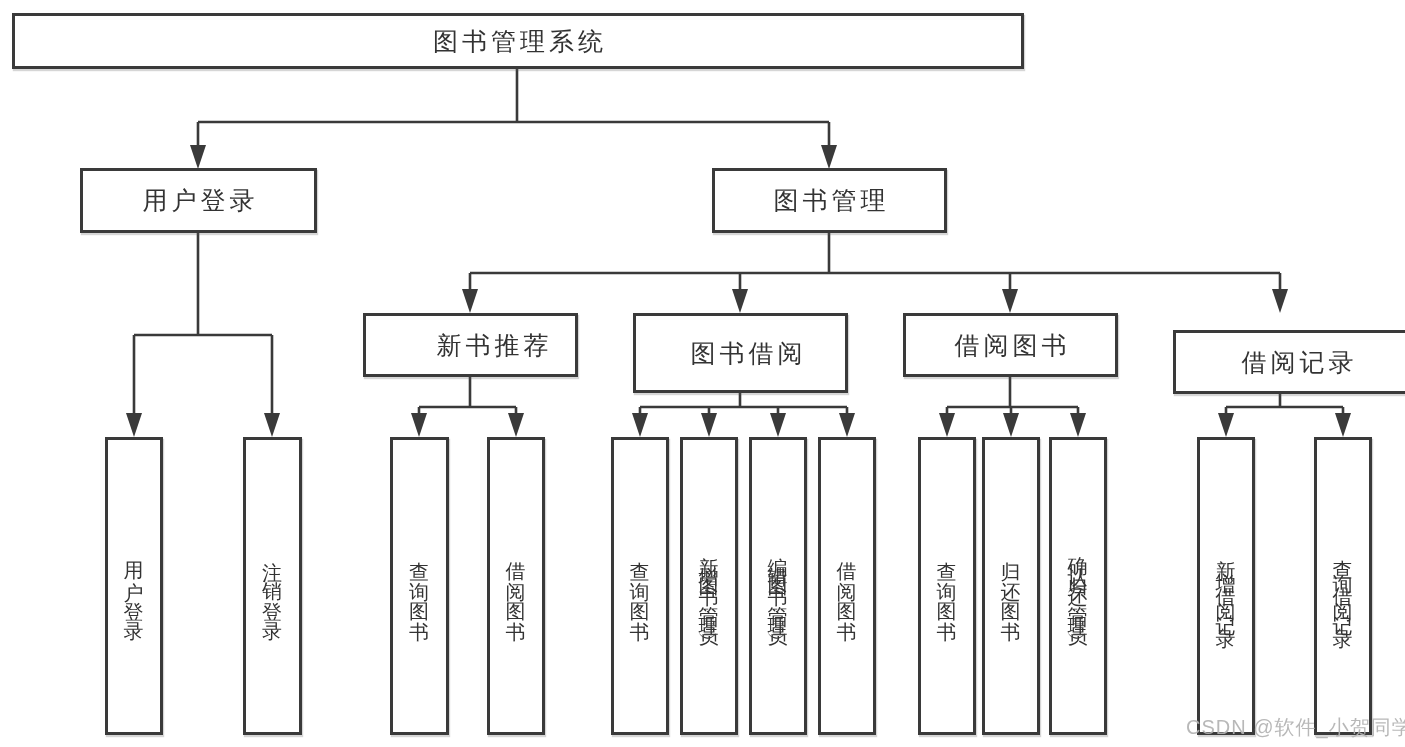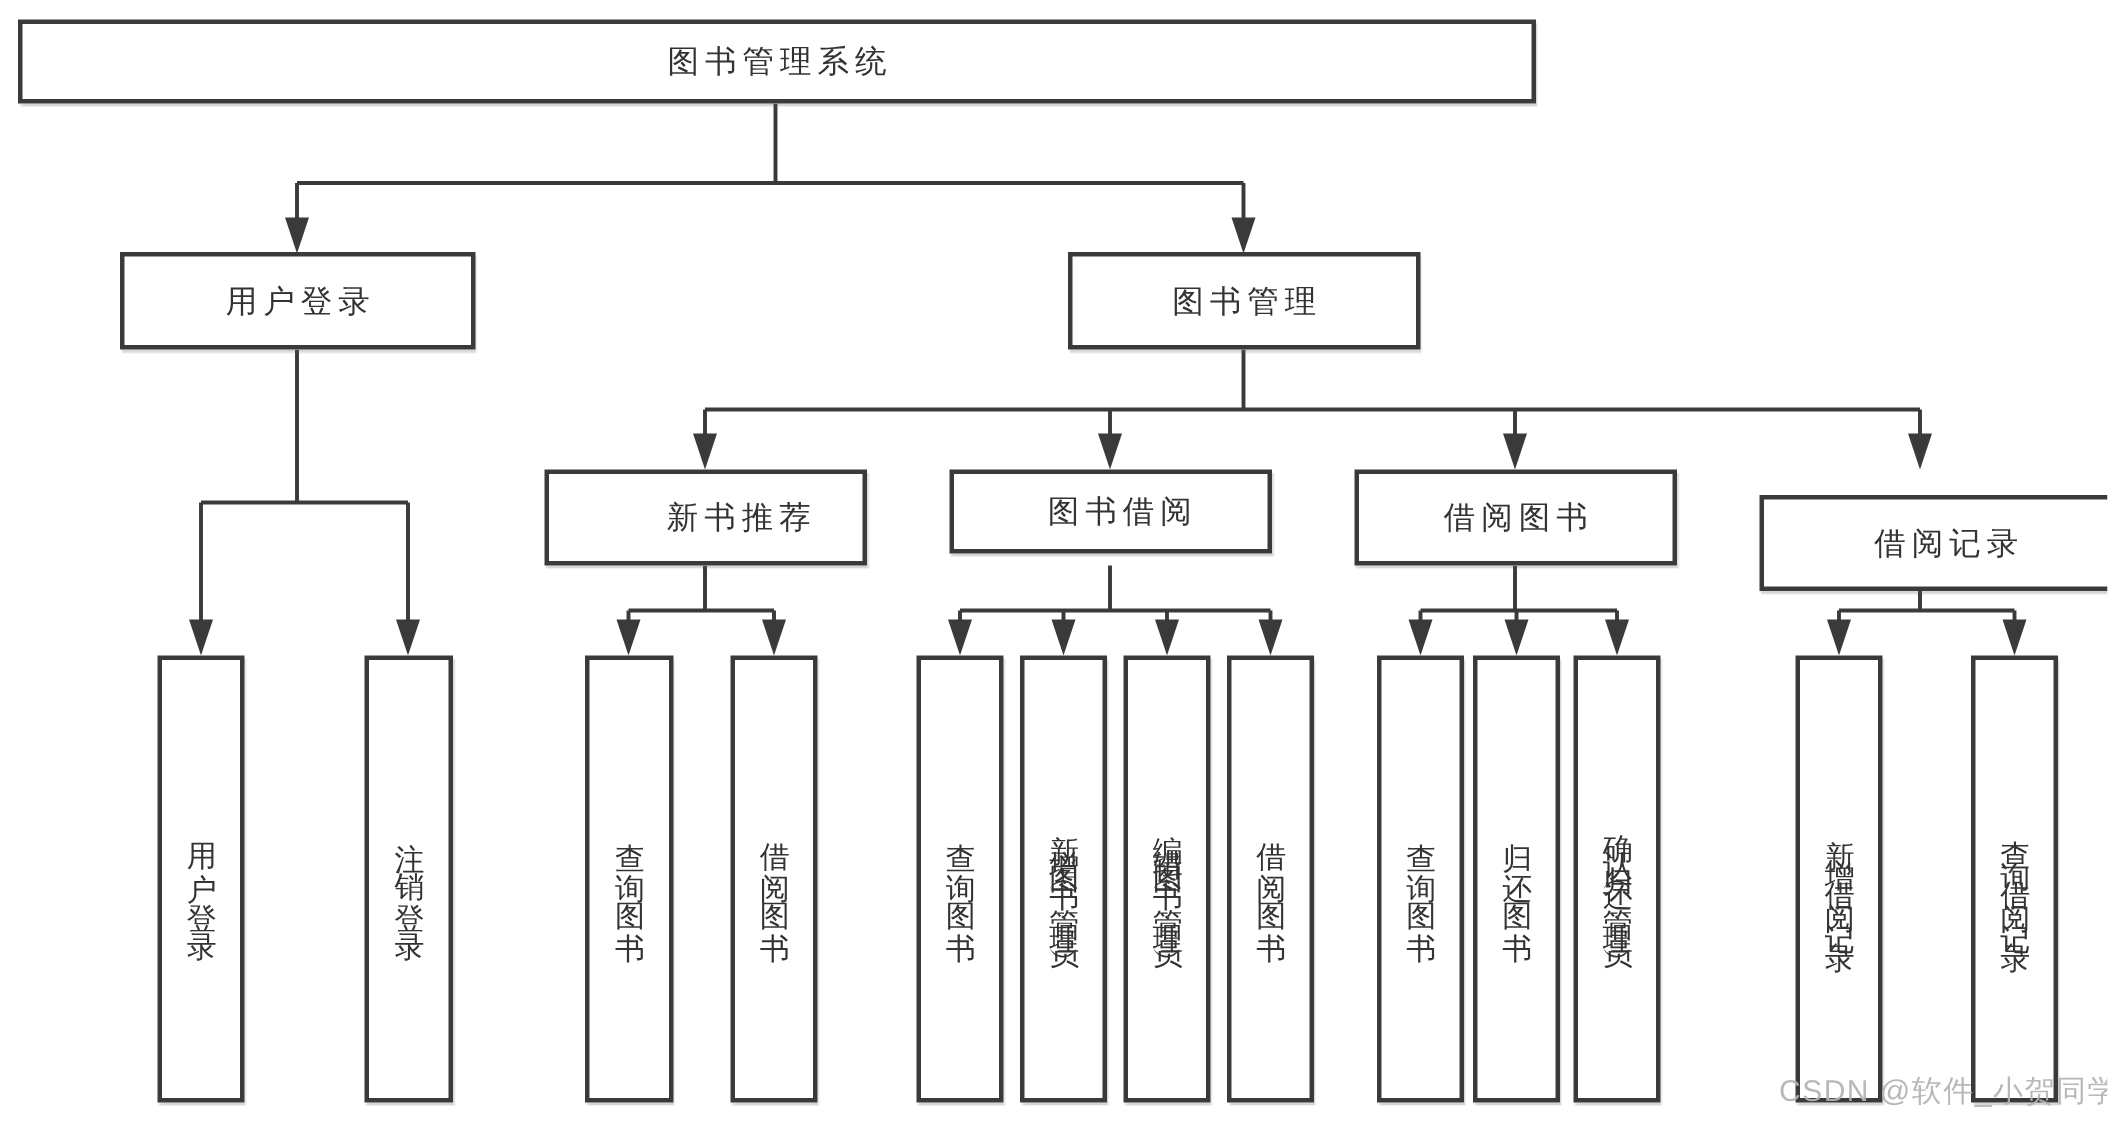--- a/index.html
+++ b/index.html
@@ -26,21 +26,21 @@
     position: absolute;
     box-sizing: border-box;
     border: 3px solid #3a3a3a;
     background: #ffffff;
     display: flex;
     align-items: center;
     justify-content: center;
     box-shadow: 1px 2px 1px rgba(90,90,90,0.25);
   }
   .h-label {
-    font-size: 21px;
+    font-size: 25px;
     color: #333333;
     letter-spacing: 4px;
     white-space: nowrap;
     text-indent: 4px;
   }
   .v-label {
     writing-mode: vertical-rl;
     font-size: 20px;
     color: #333333;
     white-space: nowrap;
@@ -106,21 +106,21 @@
   <div class="box" style="left:80px; top:168px; width:237px; height:65px;">
     <span class="h-label">用户登录</span>
   </div>
   <div class="box" style="left:712px; top:168px; width:235px; height:65px;">
     <span class="h-label">图书管理</span>
   </div>
 
   <div class="box" style="left:363px; top:313px; width:215px; height:64px;padding-left:44px;">
     <span class="h-label">新书推荐</span>
   </div>
-  <div class="box" style="left:633px; top:313px; width:215px; height:56px;padding-left:12px;">
+  <div class="box" style="left:633px; top:313px; width:215px; height:80px;padding-left:12px;">
     <span class="h-label">图书借阅</span>
   </div>
   <div class="box" style="left:903px; top:313px; width:215px; height:64px;">
     <span class="h-label">借阅图书</span>
   </div>
   <div class="box" style="left:1173px; top:330px; width:249px; height:64px;">
     <span class="h-label">借阅记录</span>
   </div>
 
   <div class="box" style="left:105px; top:437px; width:58px; height:298px;">

